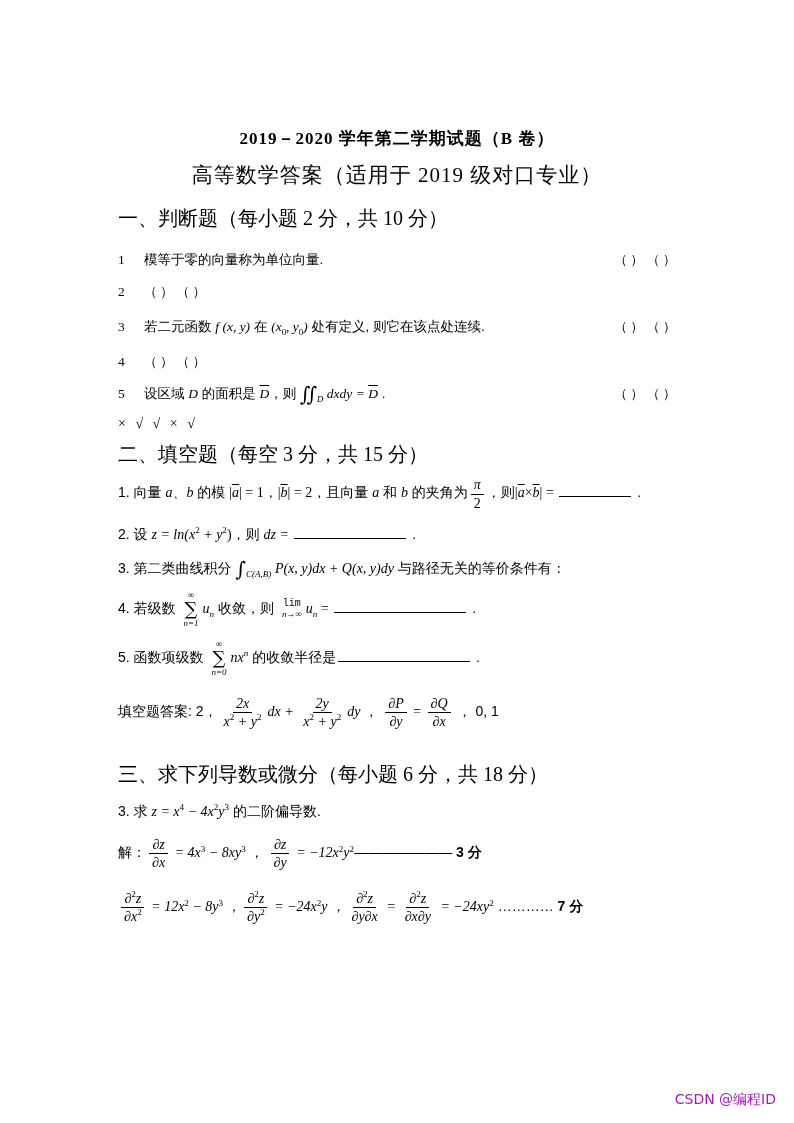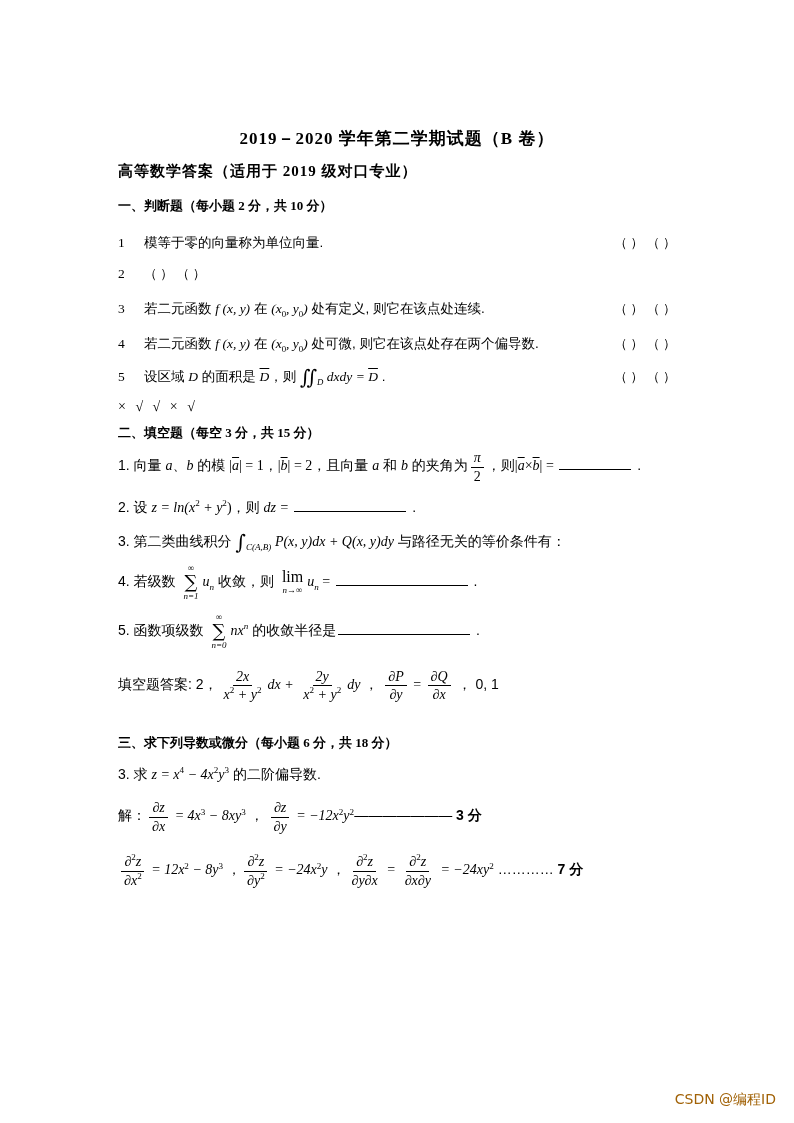--- a/index.html
+++ b/index.html
@@ -1,21 +1,21 @@
 <!DOCTYPE html>
 <html><head>
 <meta charset="utf-8">
 <style>
   html,body{margin:0;padding:0;background:#ffffff;}
   .page{position:relative;width:794px;height:1123px;background:#ffffff;color:#000;overflow:hidden;
         font-family:"Liberation Serif","DejaVu Serif",serif;}
   .content{position:absolute;left:118px;top:81px;width:558px;font-size:14px;line-height:1.35;margin-top:47px;}
   .title{font-size:17px;font-weight:bold;text-align:center;letter-spacing:1px;}
-  .subtitle{font-size:15px;font-weight:bold;text-align:left;margin-top:10px;letter-spacing:1px;}
-  .sec-heading{font-size:13px;font-weight:bold;}
+  .subtitle{font-size:21px;font-weight:normal;text-align:center;margin-top:10px;letter-spacing:1px;}
+  .sec-heading{font-size:20px;font-weight:normal;}
   .j-item{display:flex;align-items:baseline;font-size:13.5px;}
   .j-no{flex:0 0 26px;}
   .j-text{flex:1;padding-right:8px;}
   .j-brackets{white-space:nowrap;font-size:13px;}
   .j-answers{font-size:14px;letter-spacing:3px;}
   .f-line{font-size:14px;}
   .m{font-family:"Liberation Serif","DejaVu Serif",serif;}
   .cn{font-family:Liberation Sans, sans-serif;}
   .i{font-style:italic;}
   .b{font-weight:bold;}
@@ -23,25 +23,25 @@
   sup,sub{font-size:0.65em;line-height:0;}
   .frac{display:inline-flex;flex-direction:column;align-items:center;vertical-align:middle;
         margin:0 3px;line-height:1.25;text-align:center;}
   .frac .num{display:block;border-bottom:1px solid #000;padding:0 3px;}
   .frac .den{display:block;padding:0 3px;}
   .limop{display:inline-flex;flex-direction:column;align-items:center;vertical-align:middle;
          margin:0 4px;line-height:1;}
   .limop .lim-top{font-size:9px;line-height:1;}
   .limop .lim-op{font-size:18px;line-height:1;font-family:"DejaVu Serif","DejaVu Sans",serif;}
   .limop .lim-bot{font-size:9px;line-height:1;margin-top:1px;font-style:italic;}
-  .limop.limword .lim-op{font-size:16px;font-family:Liberation Serif, serif;}
+  .limop.limword .lim-op{font-size:10px;font-family:Liberation Mono, monospace;}
   .bigint{font-size:20px;line-height:1;vertical-align:-3px;font-family:"DejaVu Serif","DejaVu Sans",serif;}
   .blank{display:inline-block;border-bottom:1px solid #000;height:1em;vertical-align:baseline;margin:0 2px;}
   .watermark{position:absolute;right:18px;bottom:14px;font-family:"DejaVu Sans","Liberation Sans",sans-serif;
-             font-size:14px;color:#a16207;}
+             font-size:14px;color:#a21caf;}
 </style>
 </head>
 <body>
 
 <div class="page">
   <div class="content">
 
     <div class="title">2019－2020 学年第二学期试题（B 卷）</div>
     <div class="subtitle">高等数学答案（适用于 2019 级对口专业）</div>
 
@@ -56,21 +56,20 @@
       <span class="j-no">2</span>
       <span class="j-brackets">（ ） （ ）</span>
     </div>
     <div class="j-item" style="margin-top:17px">
       <span class="j-no">3</span>
       <span class="j-text"><span class="cn">若二元函数 </span><span class="m i">f (x, y)</span><span class="cn"> 在 </span><span class="m i">(x</span><sub class="m">0</sub><span class="m i">, y</span><sub class="m">0</sub><span class="m i">)</span><span class="cn"> 处有定义, 则它在该点处连续.</span></span>
       <span class="j-brackets">（ ） （ ）</span>
     </div>
     <div class="j-item" style="margin-top:17px">
       <span class="j-no">4</span>
-      <span class="j-text"><span class="cn">若二元函数 </span><span class="m i">f (x, y)</span><span class="cn"> 在 </span><span class="m i">(x</span><sub class="m">0</sub><span class="m i">, y</span><sub class="m">0</sub><span class="m i">)</span><span class="cn"> 处可微, 则它在该点处存在两个偏导数.</span></span>
       <span class="j-brackets">（ ） （ ）</span>
     </div>
     <div class="j-item" style="margin-top:13px">
       <span class="j-no">5</span>
       <span class="j-text"><span class="cn">设区域 </span><span class="m i">D</span><span class="cn"> 的面积是 </span><span class="m i bar">D</span><span class="cn">，则 </span><span class="bigint">∬</span><sub class="m i">D</sub><span class="m i"> dxdy = </span><span class="m i bar">D</span><span class="cn"> .</span></span>
       <span class="j-brackets">（ ） （ ）</span>
     </div>
 
     <div class="j-answers" style="margin-top:11px">× √ √ × √</div>
 

